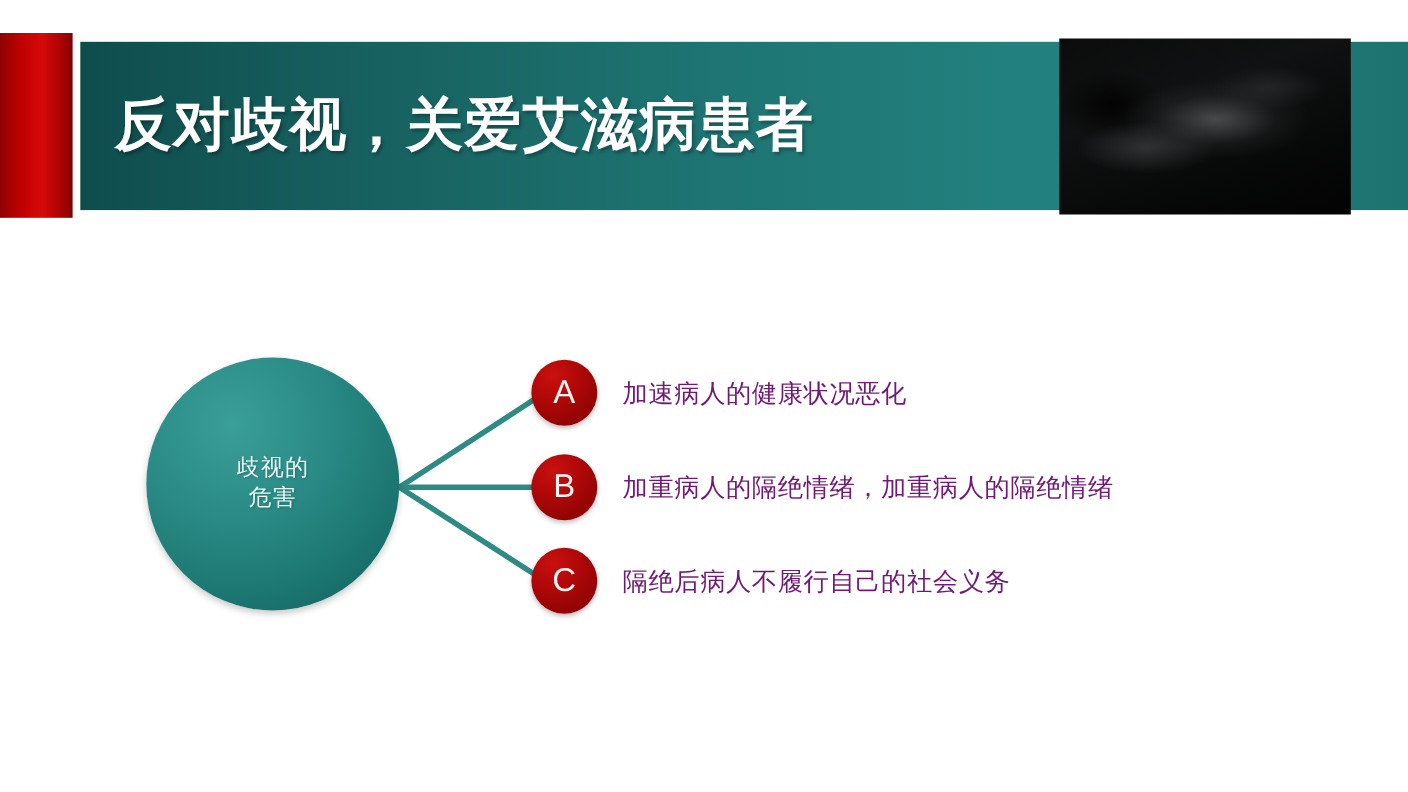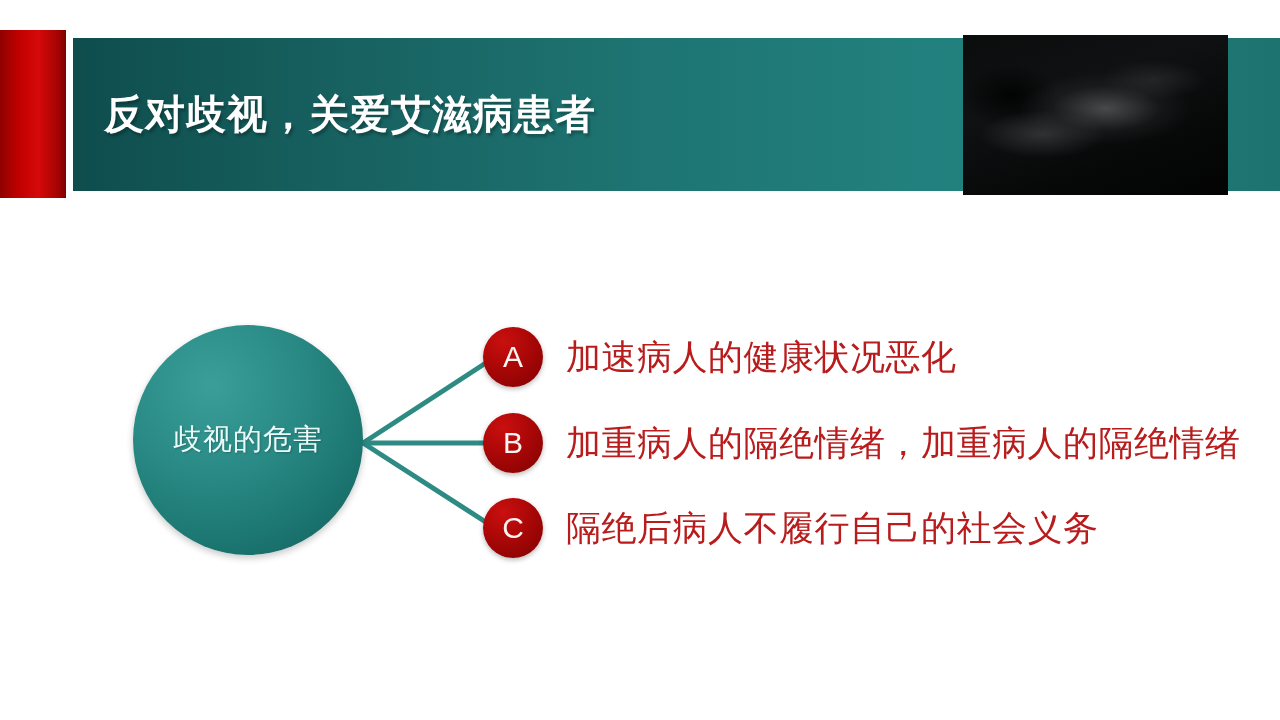--- a/index.html
+++ b/index.html
@@ -40,21 +40,21 @@
     background: linear-gradient(90deg, #0f4d4d 0%, #176160 22%, #1e7573 48%, #22817e 72%, #1d7370 100%);
   }
   #header-title {
     position: absolute;
     left: 104px;
     top: 68px;
     width: 840px;
     height: 92px;
     line-height: 92px;
     color: #ffffff;
-    font-size: 40px;
+    font-size: 52px;
     font-weight: bold;
     letter-spacing: 1px;
     white-space: nowrap;
     text-shadow: 2px 3px 3px rgba(0,0,0,0.28);
   }
   #header-photo {
     position: absolute;
     left: 963px;
     top: 35px;
     width: 265px;
@@ -92,24 +92,25 @@
     background: radial-gradient(circle at 34% 26%, #3a9e99 0%, #2c8d88 34%, #1f7b76 62%, #166a66 85%, #0f5a57 100%);
     box-shadow: 0 3px 7px rgba(0,0,0,0.22);
   }
   #hub-label {
     position: absolute;
     left: 0;
     top: 0;
     width: 230px;
     height: 230px;
     display: flex;
+    flex-direction: column;
     align-items: center;
     justify-content: center;
     color: #eafbf9;
-    font-size: 29px;
+    font-size: 21px;
     line-height: 1.28;
     letter-spacing: 1px;
     text-align: left;
     text-shadow: 1px 1px 2px rgba(0,0,0,0.22);
   }
 
   .bullet-row {
     position: absolute;
     left: 483px;
     height: 60px;
@@ -129,22 +130,22 @@
     color: #fdf3f2;
     font-size: 30px;
     line-height: 1;
   }
   .bullet-text {
     position: absolute;
     left: 83px;
     top: 0;
     height: 60px;
     line-height: 60px;
-    color: #b91c1c;
-    font-size: 35px;
+    color: #701a75;
+    font-size: 23px;
     letter-spacing: 0.5px;
     white-space: nowrap;
   }
   #row-a { top: 117px; }
   #row-b { top: 203px; }
   #row-c { top: 288px; }
 </style>
 </head>
 <body>
 

